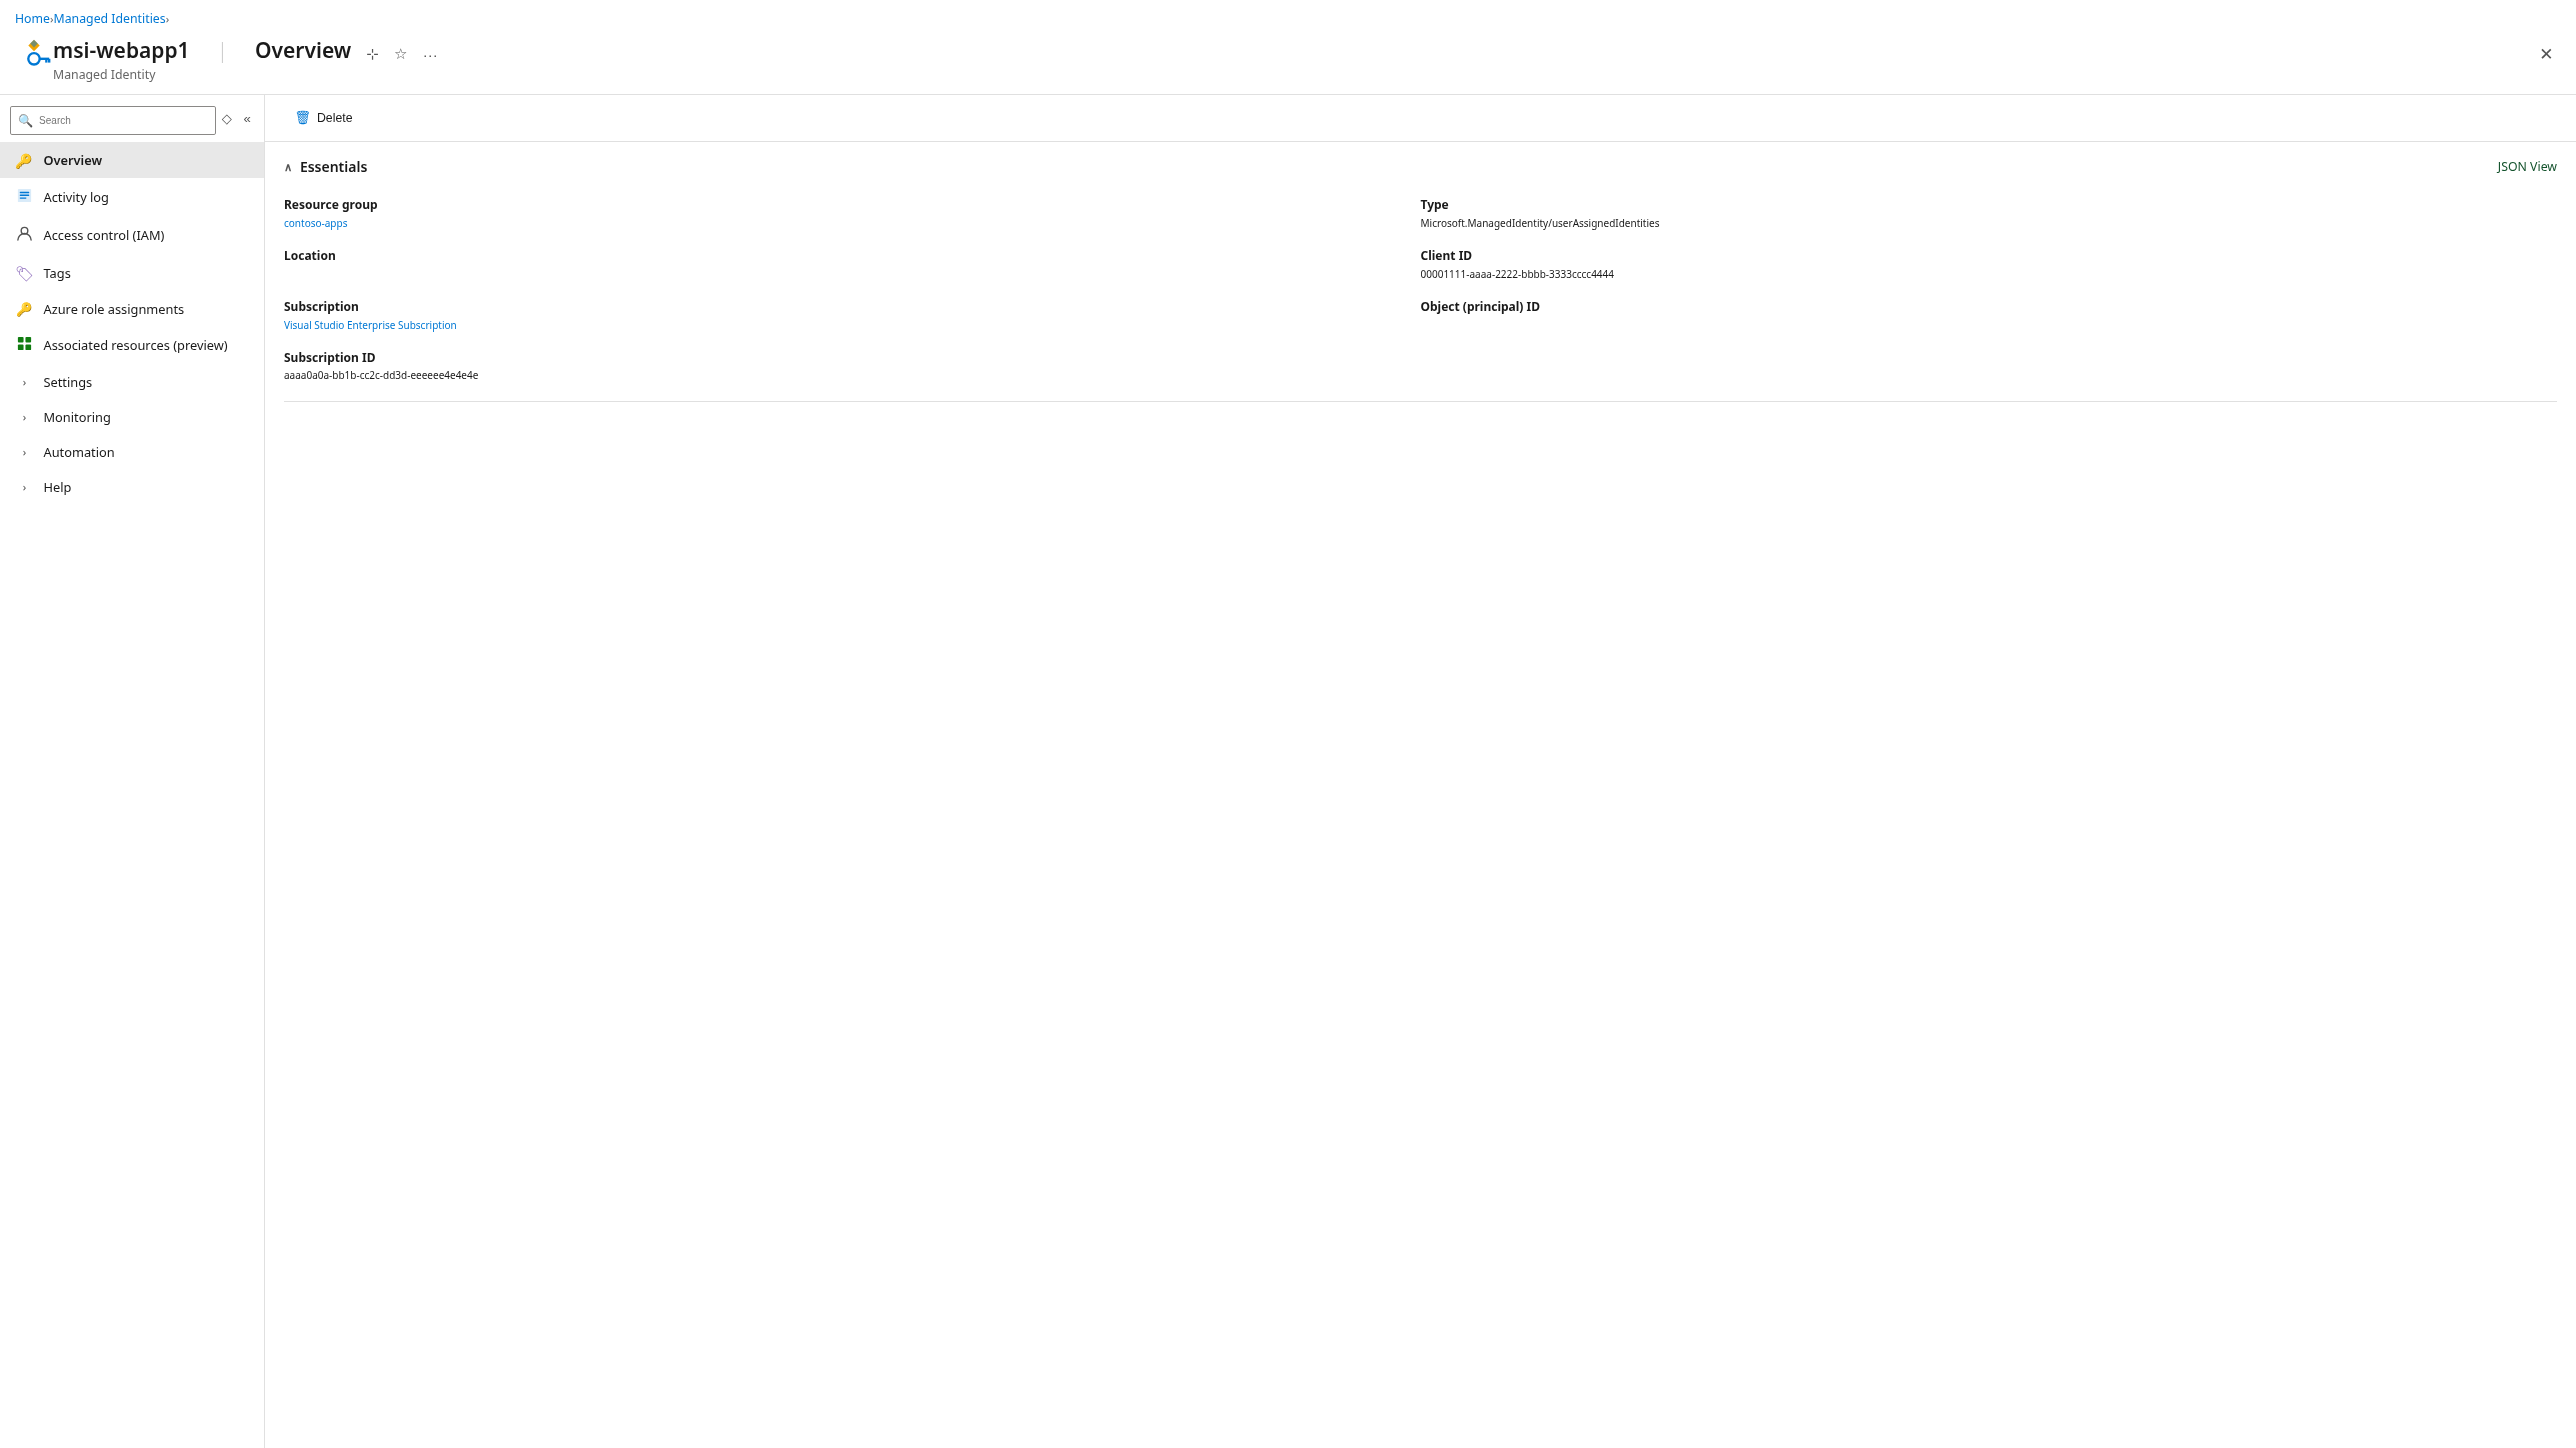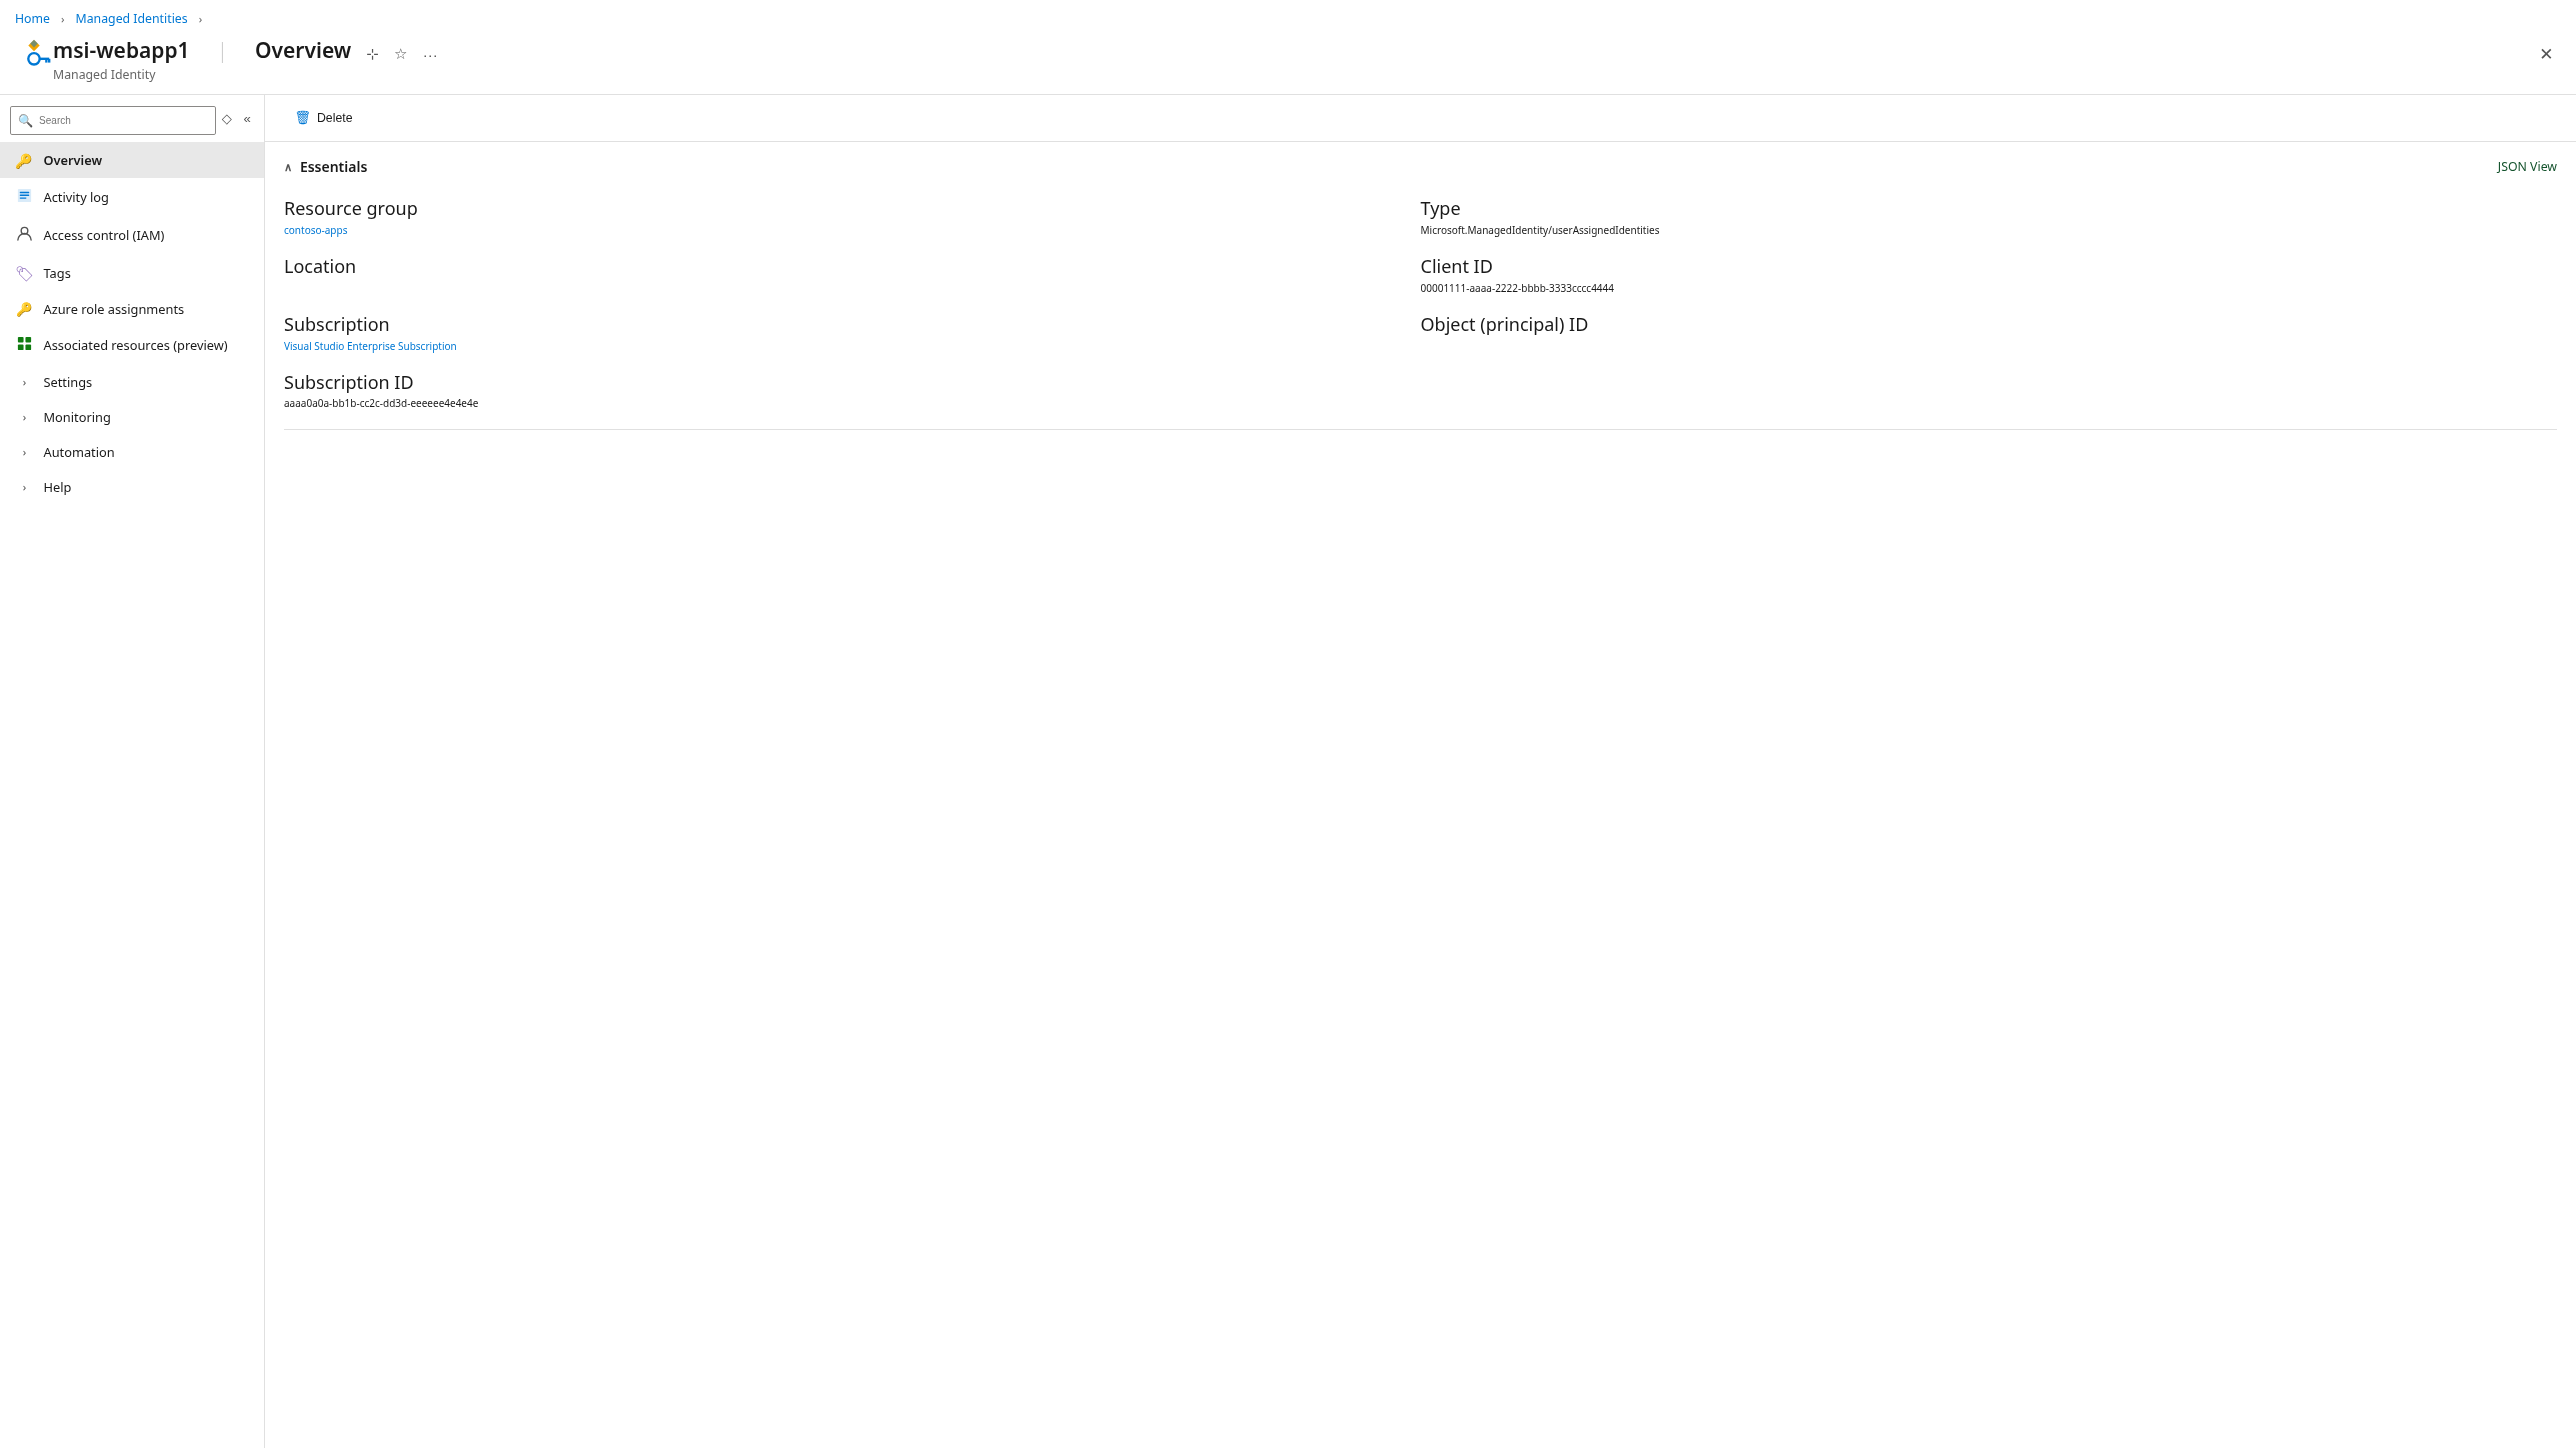--- a/index.html
+++ b/index.html
@@ -12,21 +12,21 @@
       overflow: hidden;
     }
 
     
     .breadcrumb {
       display: flex;
       align-items: center;
       padding: 9.5px 15px 5.7px 15px;
       font-size: 12.3px;
       color: #0078d4;
-      gap: 11px;
+      gap: 0;
     }
     .breadcrumb span.sep {
       color: #666;
       font-size: 11.3px;
     }
     .breadcrumb a {
       color: #0078d4;
       text-decoration: none;
       cursor: pointer;
     }
@@ -230,23 +230,23 @@
 
     .essentials-grid {
       display: grid;
       grid-template-columns: 1fr 1fr;
       gap: 0;
     }
     .essentials-item {
       padding: 5.7px 0 11.3px 0;
     }
     .essentials-label {
-      font-size: 18px;
-      color: #1a1a1a;
-      font-weight: 400;
+      font-size: 12px;
+      color: #1a1a1a;
+      font-weight: 700;
       margin-bottom: 2.8px;
     }
     .essentials-value {
       font-size: 10px;
       color: #1a1a1a;
     }
     .essentials-value a {
       color: #0078d4;
       text-decoration: none;
       cursor: pointer;

